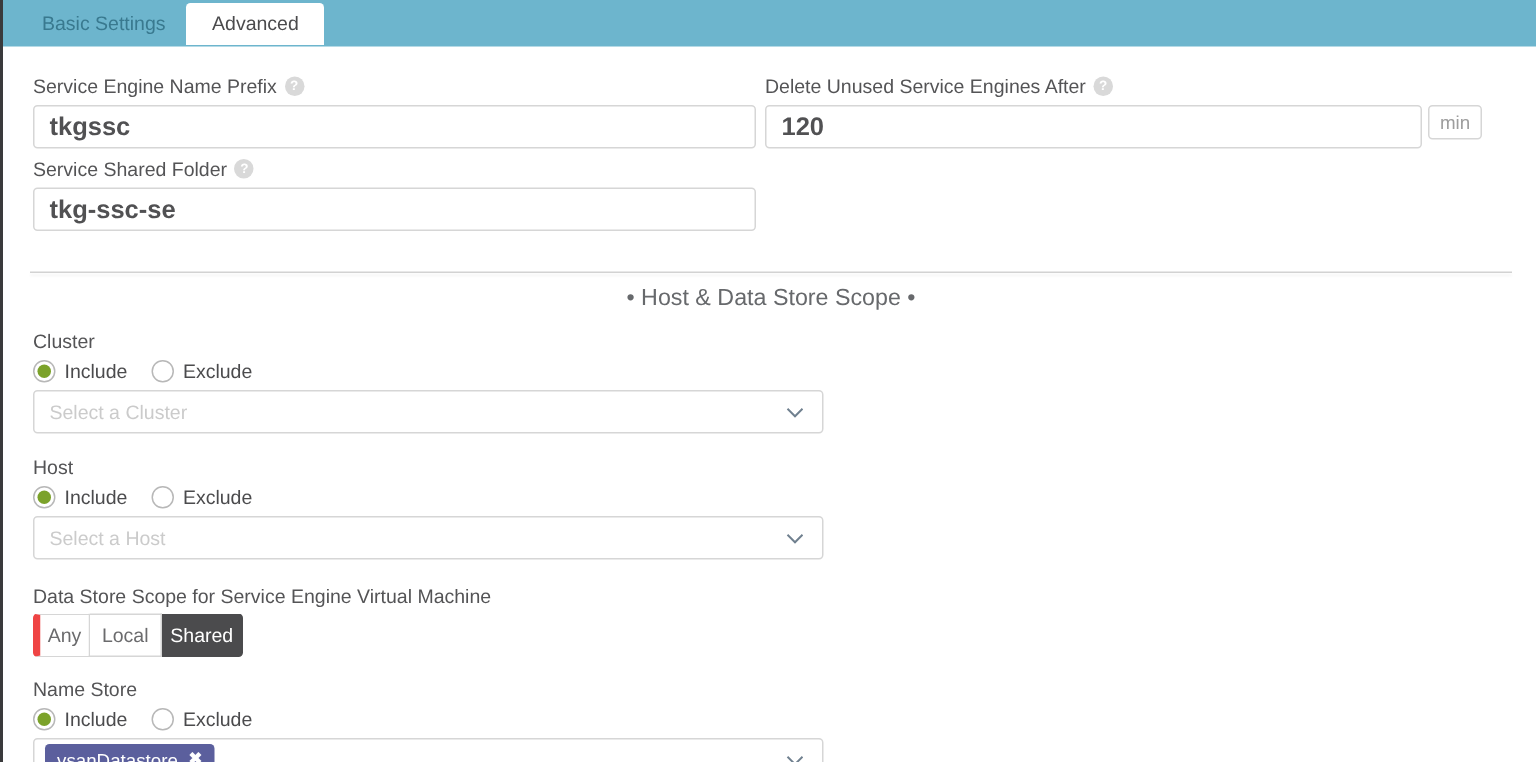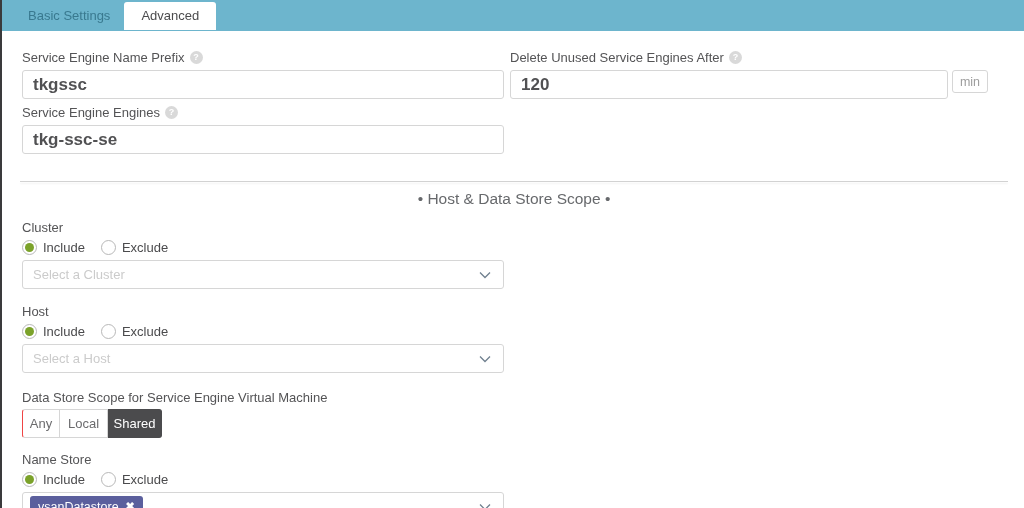--- a/index.html
+++ b/index.html
@@ -42,30 +42,30 @@
   .group { margin-top:12px; }
   .group-label { font-size:13px; color:#545456; height:16px; }
   .radio-row { display:flex; align-items:center; margin-top:2px; height:18px; }
   .radio { width:15px; height:15px; border:1px solid #b8b8b8; border-radius:50%; background:#fff;
            display:inline-flex; align-items:center; justify-content:center; cursor:pointer; flex:0 0 auto; }
   .radio .dot { width:9px; height:9px; border-radius:50%; background:transparent; }
   .radio.selected .dot { background:#7ba22a; }
   .radio-label { font-size:13px; color:#4b4b4d; margin-left:6px; }
   .radio-gap { margin-left:16px; }
 
-  .select { width:482px; height:29px; border:1px solid #d6d6d6; border-radius:3px; margin-top:4px;
+  .select { width:527px; height:29px; border:1px solid #d6d6d6; border-radius:3px; margin-top:4px;
             display:flex; align-items:center; justify-content:space-between; padding:0 10px; cursor:pointer; background:#fff; }
   .placeholder { color:#cbcbcb; font-size:13px; }
   .chevron { display:inline-flex; }
 
   
   .btn-group { display:flex; margin-top:3px; }
   .seg-btn { height:29px; background:#fff; border:1px solid #d6d6d6; border-left:none;
              font-family:"Liberation Sans", sans-serif; font-size:13px; color:#6b6b6d; cursor:pointer; }
-  .seg-btn:first-child { border-left:1px solid #ef4444; border-radius:3px 0 0 3px; }
+  .seg-btn:first-child { border-left:5px solid #ef4444; border-radius:3px 0 0 3px; }
   .seg-btn:last-child { border-radius:0 3px 3px 0; }
   .seg-btn.selected { background:#4b4b4d; border-color:#4b4b4d; color:#fff; }
   .seg-any { width:38px; } .seg-local { width:48px; } .seg-shared { width:54px; }
 
   
   .chip-area { display:flex; align-items:center; flex:1; }
   .chip { background:#5b5f9d; color:#fff; border-radius:3px; height:22px; display:inline-flex;
           align-items:center; padding:0 8px; font-size:12.5px; gap:7px; margin-left:-3px; }
   .chip-close { font-size:11px; font-weight:bold; cursor:pointer; line-height:1; }
 </style>
@@ -96,21 +96,21 @@
         </div>
         <div class="unit-row">
           <input class="text-input" type="text" value="120" style="">
           <div class="unit-box">min</div>
         </div>
       </div>
     </div>
 
     <div class="row2 col1">
       <div class="field-label">
-        <span>Service Engine Engines</span>
+        <span>Service Shared Folder</span>
         <span class="help">?</span>
       </div>
       <input class="text-input" type="text" value="tkg-ssc-se" style="">
     </div>
 
     <hr class="divider">
     <div class="section-header">• Host &amp; Data Store Scope •</div>
 
     <div class="group">
       <div class="group-label">Cluster</div>

